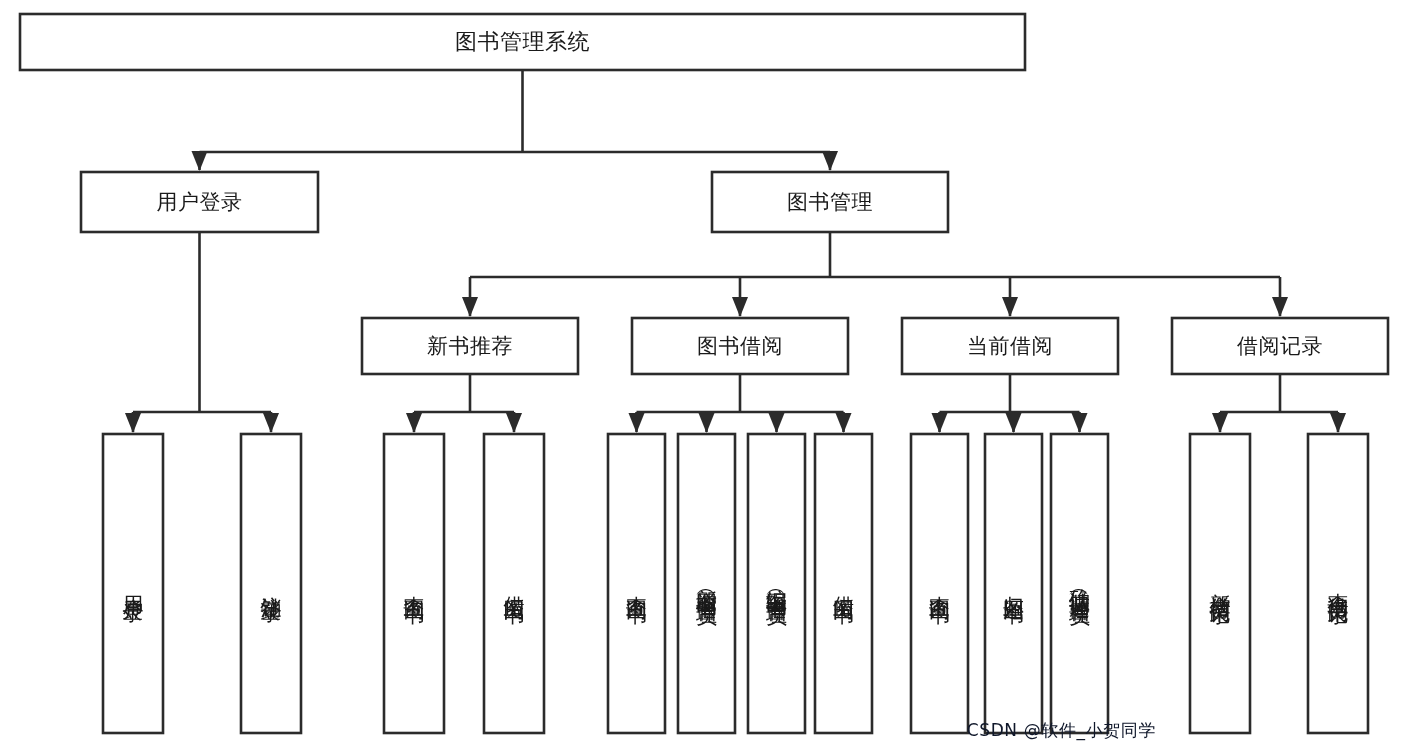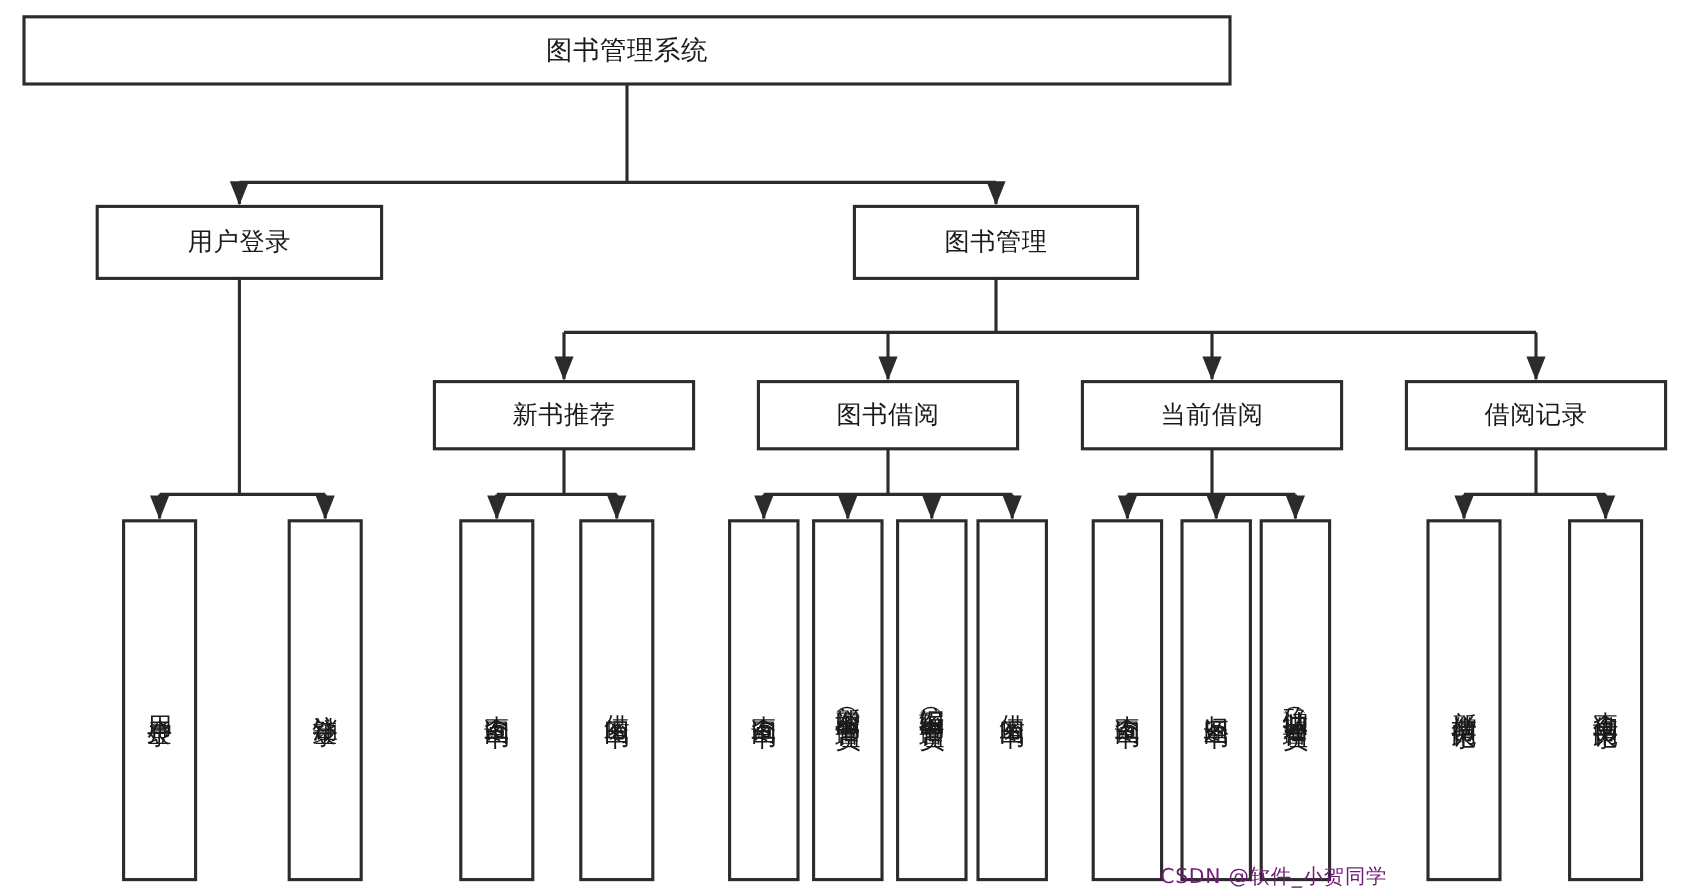--- a/index.html
+++ b/index.html
@@ -71,21 +71,21 @@
     letter-spacing: 2.5px;
     white-space: nowrap;
     text-align: center;
   }
   .watermark {
     position: absolute;
     right: 12px;
     bottom: 5px;
     font-family: "DejaVu Sans", "Liberation Sans", sans-serif;
     font-size: 17px;
-    color: #701a75;
+    color: #0f172a;
     letter-spacing: 0.6px;
     white-space: nowrap;
     user-select: none;
   }
 </style>
 </head>
 <body>
 
 <div id="diagram-root">
 

